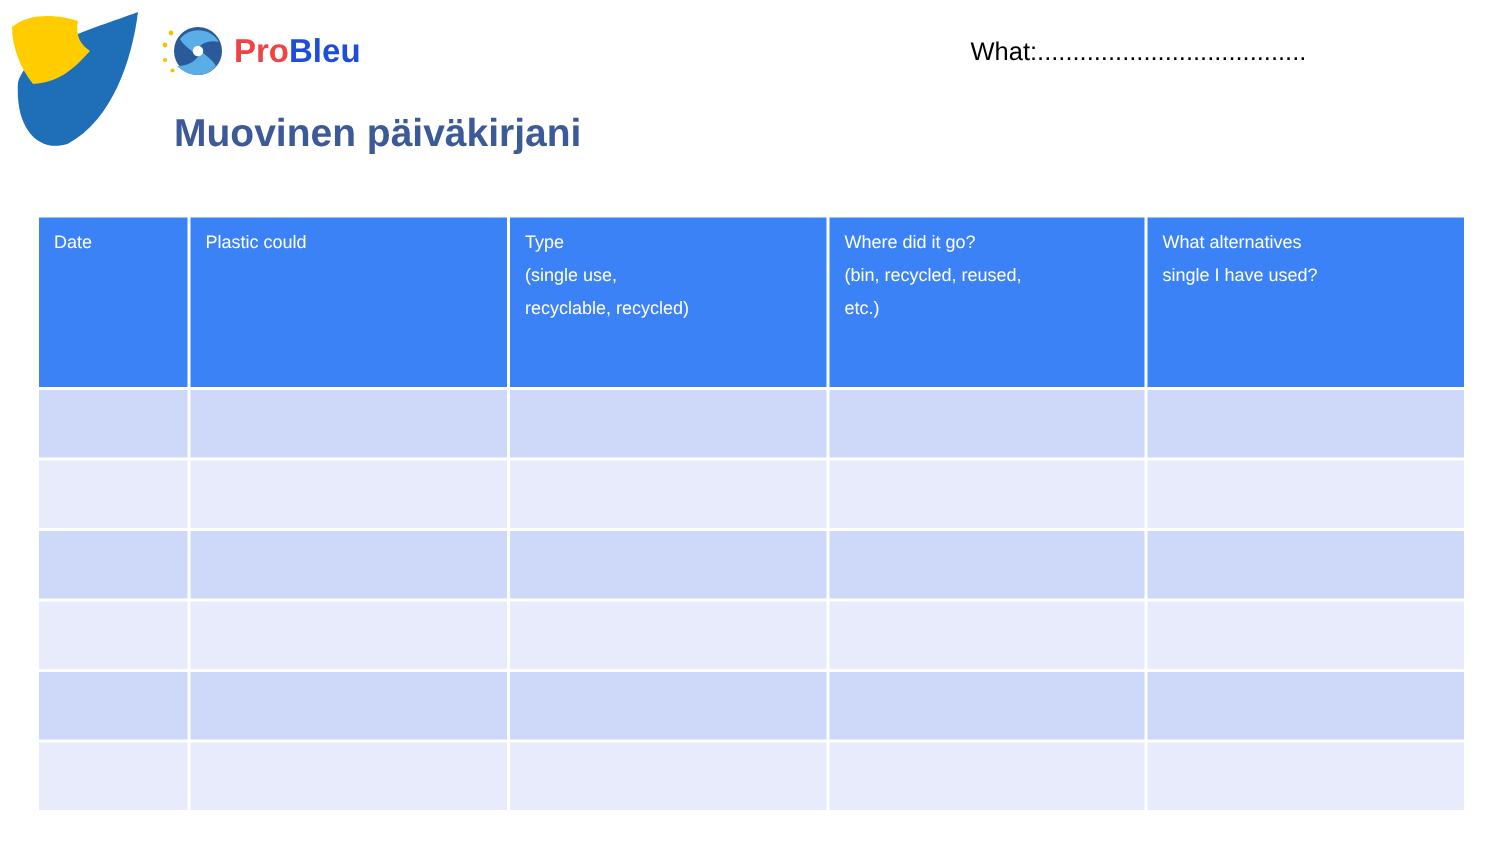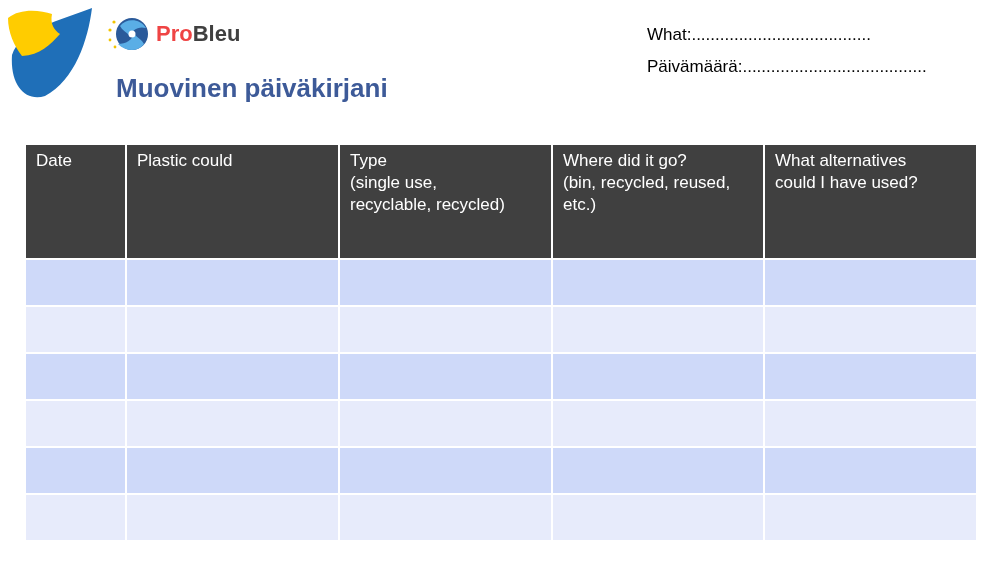--- a/index.html
+++ b/index.html
@@ -1,27 +1,27 @@
 <!DOCTYPE html>
 <html><head>
 <meta charset="utf-8">
 <style>
   html,body{margin:0;padding:0;background:#fff;}
   body{width:1000px;height:563px;position:relative;overflow:hidden;font-family:"Liberation Sans",sans-serif;}
   .corner-logo{position:absolute;left:0;top:0;width:100px;height:100px;}
   .brand{position:absolute;left:106px;top:14px;height:40px;display:flex;align-items:center;}
   .brand-text{font-family:"Liberation Sans",sans-serif;font-weight:bold;font-size:22px;margin-left:4px;letter-spacing:0px;}
   .brand-pro{color:#ef4444;}
-  .brand-bleu{color:#404040;}
+  .brand-bleu{color:#1d4ed8;}
   .title{position:absolute;left:116px;top:64px;font-size:26px;font-weight:bold;color:#3d5a98;margin:0;line-height:48px;}
   .form{position:absolute;left:647px;top:22px;font-size:17px;color:#000;}
   .form-line{height:32px;line-height:26px;white-space:nowrap;}
   table{position:absolute;left:24px;top:143px;border-collapse:collapse;table-layout:fixed;width:952px;}
   th,td{border:2px solid #fff;padding:0;}
-  th{background:#404040;color:#fff;font-weight:normal;font-size:17px;text-align:left;vertical-align:top;height:103px;padding:5px 10px;line-height:22px;}
+  th{background:#3b82f6;color:#fff;font-weight:normal;font-size:12px;text-align:left;vertical-align:top;height:103px;padding:5px 10px;line-height:22px;}
   td{height:45px;}
   tr.odd td{background:#ced9f9;}
   tr.even td{background:#e7ebfb;}
 </style>
 </head>
 <body>
 
 <svg class="corner-logo" viewBox="0 0 100 100">
   <path d="M12 55 C20 30,60 20,92 8 C88 40,75 80,45 96 C25 102,10 85,12 55 Z" fill="#1f6fb8"></path>
   <path d="M8 18 C20 8,40 10,52 14 C50 24,54 30,60 34 C50 45,40 55,22 56 C14 46,8 32,8 18 Z" fill="#ffcc00"></path>
@@ -38,21 +38,20 @@
     <path d="M38 30 C32 38,20 38,12 30 C20 30,26 26,28 20 C32 24,36 26,38 30 Z" fill="#5aaee6"></path>
     <circle cx="26" cy="20" r="3.5" fill="#fff"></circle>
   </svg>
   <span class="brand-text"><span class="brand-pro">Pro</span><span class="brand-bleu">Bleu</span></span>
 </div>
 
 <h1 class="title">Muovinen päiväkirjani</h1>
 
 <div class="form">
   <div class="form-line"><span>What:</span><span>......................................</span></div>
-  <div class="form-line"><span>Päivämäärä:</span><span>.......................................</span></div>
 </div>
 
 <table>
   <colgroup>
     <col style="width:101px">
       <col style="width:213px">
       <col style="width:213px">
       <col style="width:212px">
       <col style="width:213px">
   </colgroup>
@@ -60,21 +59,21 @@
     <tr>
       <th style="white-space:pre-line">Date</th>
       <th style="white-space:pre-line">Plastic could</th>
       <th style="white-space:pre-line">Type
 (single use,
 recyclable, recycled)</th>
       <th style="white-space:pre-line">Where did it go?
 (bin, recycled, reused,
 etc.)</th>
       <th style="white-space:pre-line">What alternatives
-could I have used?</th>
+single I have used?</th>
     </tr>
   </thead>
   <tbody>
     <tr class="odd">
       <td></td>
         <td></td>
         <td></td>
         <td></td>
         <td></td>
     </tr>

